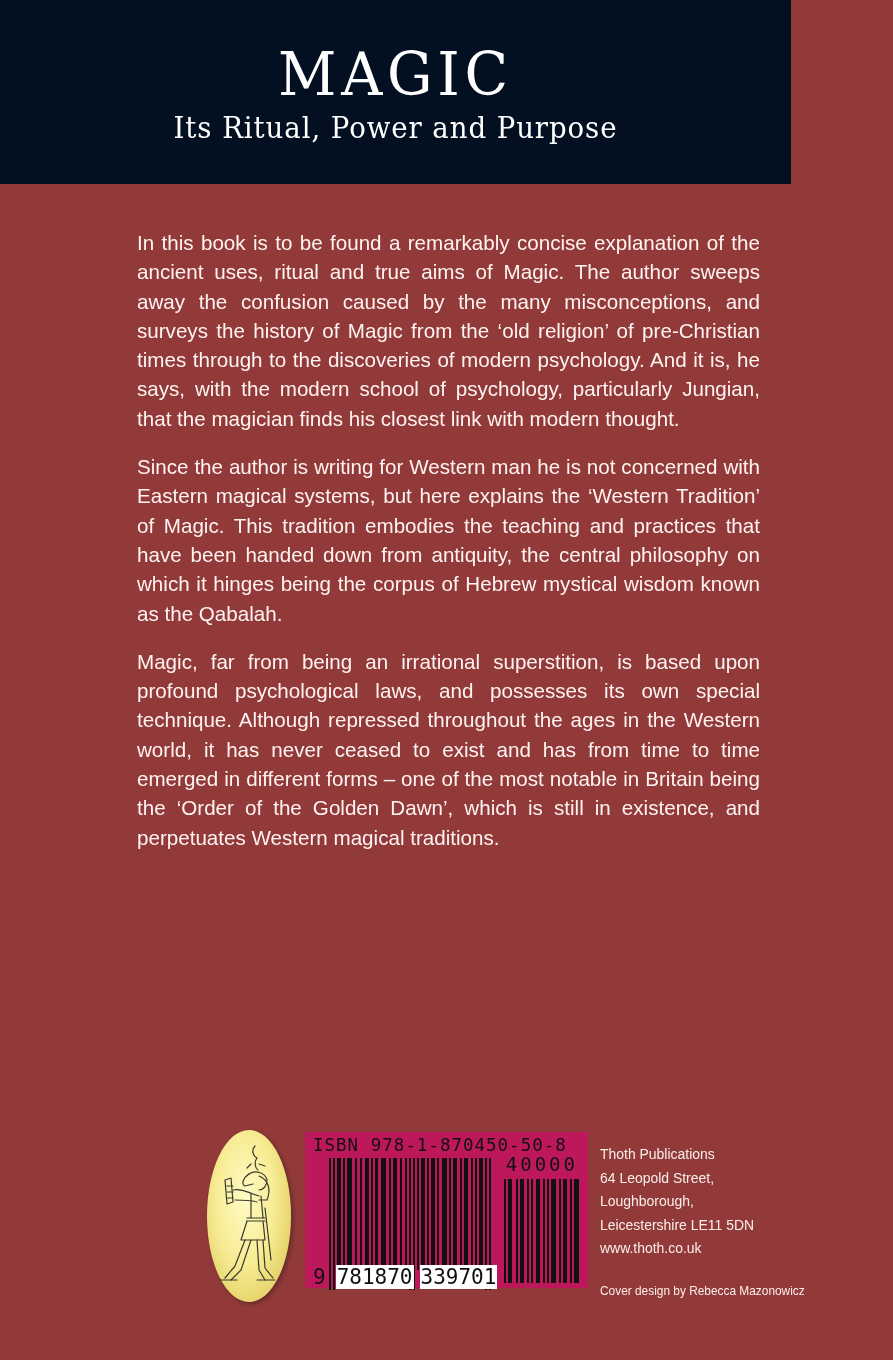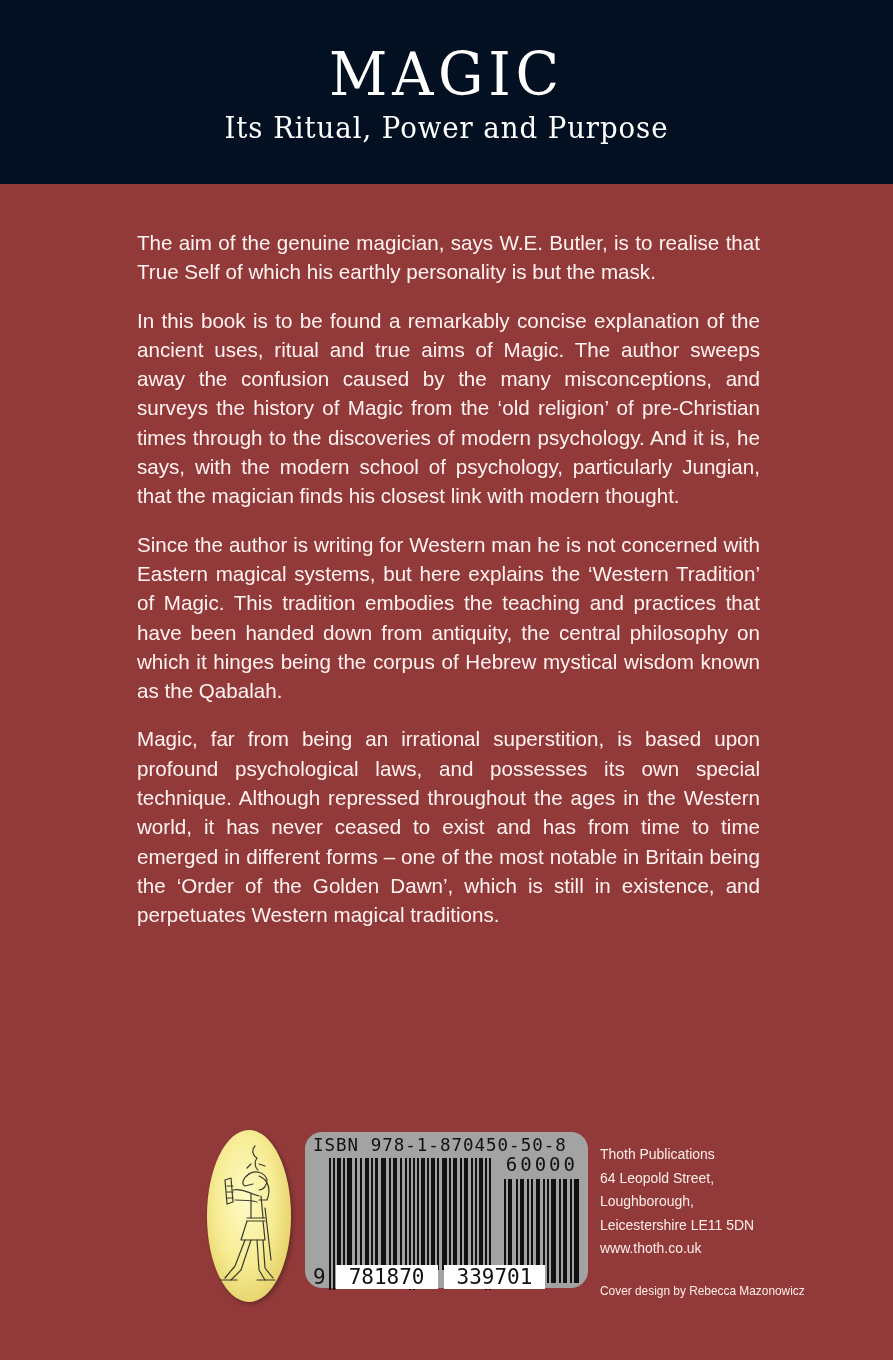--- a/index.html
+++ b/index.html
@@ -10,21 +10,21 @@
       width: 893px;
       height: 1360px;
       background: #913a39;
       overflow: hidden;
       position: relative;
       font-family: "Liberation Sans", sans-serif;
     }
     .header {
       position: absolute;
       left: 0; top: 0;
-      width: 893px;
+      width: 791px;
       height: 184px;
       background: #031022;
       color: #ffffff;
       text-align: center;
     }
     .title {
       position: absolute;
       left: 0; right: 0;
       top: 42px;
       font-family: "DejaVu Serif", serif;
@@ -71,22 +71,21 @@
     .logo svg {
       position: absolute;
       left: 0; top: 0;
     }
     .barcode-box {
       position: absolute;
       left: 305px;
       top: 1132px;
       width: 283px;
       height: 156px;
-      background: #a3a3a3;
-      border-radius: 17px;
+      background: #be185d;
     }
     .isbn-text {
       position: absolute;
       left: 8px;
       top: 3px;
       font-family: "DejaVu Sans Mono", monospace;
       font-size: 17.5px;
       letter-spacing: 1px;
       color: #111;
       white-space: nowrap;
@@ -115,21 +114,21 @@
     .ean-digits {
       position: absolute;
       left: 8px;
       top: 133px;
       font-family: "DejaVu Sans Mono", monospace;
       font-size: 21px;
       color: #111;
       white-space: nowrap;
     }
     .ean-digits .lead { margin-right: 10px; }
-    .ean-digits .grp { background: #fff; padding: 0 13px; }
+    .ean-digits .grp { background: #fff; padding: 0 1px; }
     .publisher {
       position: absolute;
       left: 600px;
       top: 1142px;
       color: #fbeeea;
       font-family: "Liberation Sans", sans-serif;
       font-size: 15.5px;
       line-height: 23.6px;
       transform: scaleX(0.9);
       transform-origin: left top;
@@ -149,21 +148,20 @@
   </style>
 </head>
 <body>
 
 <div class="header">
   <div class="title">MAGIC</div>
   <div class="subtitle">Its Ritual, Power and Purpose</div>
 </div>
 
 <div class="body-text">
-  <p>The aim of the genuine magician, says W.E. Butler, is to realise that True Self of which his earthly personality is but the mask.</p>
   <p>In this book is to be found a remarkably concise explanation of the ancient uses, ritual and true aims of Magic. The author sweeps away the confusion caused by the many misconceptions, and surveys the history of Magic from the ‘old religion’ of pre-Christian times through to the discoveries of modern psychology. And it is, he says, with the modern school of psychology, particularly Jungian, that the magician finds his closest link with modern thought.</p>
   <p>Since the author is writing for Western man he is not concerned with Eastern magical systems, but here explains the ‘Western Tradition’ of Magic. This tradition embodies the teaching and practices that have been handed down from antiquity, the central philosophy on which it hinges being the corpus of Hebrew mystical wisdom known as the Qabalah.</p>
   <p>Magic, far from being an irrational superstition, is based upon profound psychological laws, and possesses its own special technique. Although repressed throughout the ages in the Western world, it has never ceased to exist and has from time to time emerged in different forms – one of the most notable in Britain being the ‘Order of the Golden Dawn’, which is still in existence, and perpetuates Western magical traditions.</p>
 </div>
 
 <div class="logo">
   <svg width="84" height="172" viewBox="0 0 84 172">
     <g fill="none" stroke="#3a3a2e" stroke-width="1.2" stroke-linecap="round" stroke-linejoin="round">
 
       <path d="M48 16 C44 20 46 26 50 28 C47 32 48 38 51 40"></path>
@@ -190,21 +188,21 @@
       <path d="M38 110 L28 136 L18 148 M44 110 L34 140 L24 150"></path>
       <path d="M50 110 L52 140 L58 150 M56 110 L58 138 L66 148"></path>
 
       <path d="M12 150 L30 150 M50 150 L68 150"></path>
     </g>
   </svg>
 </div>
 
 <div class="barcode-box">
   <div class="isbn-text">ISBN 978-1-870450-50-8</div>
-  <div class="price-code">60000</div>
+  <div class="price-code">40000</div>
   <svg class="bars-main" width="170" height="132" viewBox="0 0 170 132">
     <g fill="#111">
       <rect x="0" y="0" width="2" height="132"></rect>
       <rect x="4" y="0" width="2" height="132"></rect>
       <rect x="8" y="0" width="4" height="112"></rect>
       <rect x="14" y="0" width="2" height="112"></rect>
       <rect x="18" y="0" width="5" height="112"></rect>
       <rect x="26" y="0" width="2" height="112"></rect>
       <rect x="31" y="0" width="2" height="112"></rect>
       <rect x="36" y="0" width="4" height="112"></rect>

